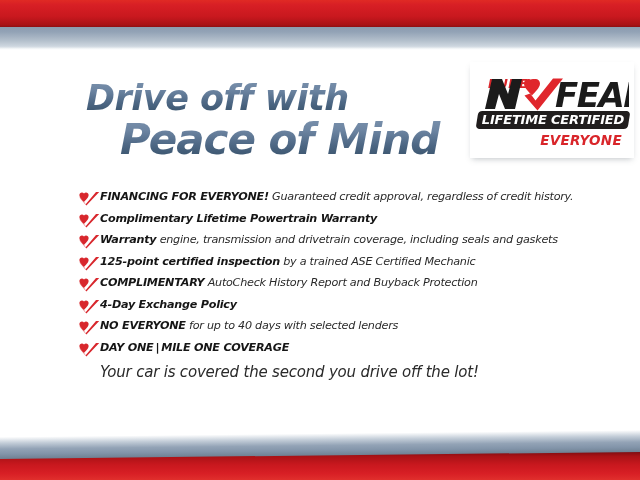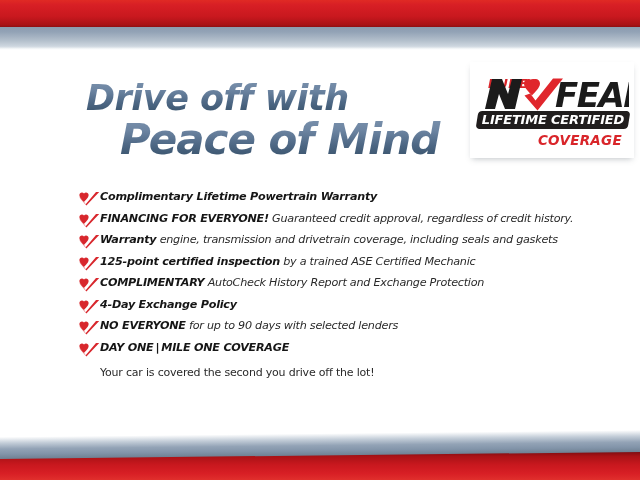--- a/index.html
+++ b/index.html
@@ -222,21 +222,22 @@
     font-style: italic;
     color: #2a2a2a;
     letter-spacing: -0.25px;
   }
   .bullet-text .strong {
     font-weight: 700;
     color: #161616;
   }
   .bullet-sub {
     font-family: "DejaVu Sans", sans-serif;
-    font-size: 11px;
+    font-size: 15px;
+    font-style: italic;
     color: #2a2a2a;
     line-height: 15px;
     letter-spacing: -0.2px;
     margin-left: 22px;
     margin-top: 8px;
   }
   .pipe {
     font-weight: 700;
     color: #161616;
     padding: 0 2px;
@@ -277,52 +278,52 @@
         <g fill="#1b1b1b" font-family="DejaVu Sans, sans-serif" font-style="italic" font-weight="700">
           <text x="78" y="31" font-size="34" letter-spacing="-1.5">FEAR</text>
         </g>
       </svg>
     </div>
 
     <div class="logo-bar">
       <div class="logo-bar-text">LIFETIME CERTIFIED</div>
     </div>
 
-    <div class="logo-vehicles">COVERAGE</div>
+    <div class="logo-vehicles">EVERYONE</div>
   </div>
 
   <div class="bullets">
 
     <div class="bullet-row">
       <span class="bullet-check">
         <svg width="22" height="15" viewBox="0 0 22 15" xmlns="http://www.w3.org/2000/svg">
           <path d="M1.4 4.1 C1.4 1.6 4.3 0.6 6.0 2.4 C7.7 0.6 10.6 1.6 10.6 4.1 C10.6 6.7 7.4 9.3 6.0 11.0 C4.6 9.3 1.4 6.7 1.4 4.1 Z" fill="#d8272d"></path>
           <path d="M4.6 9.3 L7.7 13.3 L18.0 0.9 L21.2 0.9 L8.4 14.6 L1.0 6.0 Z" fill="#d8272d"></path>
         </svg>
       </span>
+      <span class="bullet-text"><span class="strong">FINANCING FOR EVERYONE!</span><span> Guaranteed credit approval, regardless of credit history.</span></span>
+    </div>
+
+    <div class="bullet-row">
+      <span class="bullet-check">
+        <svg width="22" height="15" viewBox="0 0 22 15" xmlns="http://www.w3.org/2000/svg">
+          <path d="M1.4 4.1 C1.4 1.6 4.3 0.6 6.0 2.4 C7.7 0.6 10.6 1.6 10.6 4.1 C10.6 6.7 7.4 9.3 6.0 11.0 C4.6 9.3 1.4 6.7 1.4 4.1 Z" fill="#d8272d"></path>
+          <path d="M4.6 9.3 L7.7 13.3 L18.0 0.9 L21.2 0.9 L8.4 14.6 L1.0 6.0 Z" fill="#d8272d"></path>
+        </svg>
+      </span>
       <span class="bullet-text"><span class="strong">Complimentary Lifetime Powertrain Warranty</span><span></span></span>
     </div>
 
     <div class="bullet-row">
       <span class="bullet-check">
         <svg width="22" height="15" viewBox="0 0 22 15" xmlns="http://www.w3.org/2000/svg">
           <path d="M1.4 4.1 C1.4 1.6 4.3 0.6 6.0 2.4 C7.7 0.6 10.6 1.6 10.6 4.1 C10.6 6.7 7.4 9.3 6.0 11.0 C4.6 9.3 1.4 6.7 1.4 4.1 Z" fill="#d8272d"></path>
           <path d="M4.6 9.3 L7.7 13.3 L18.0 0.9 L21.2 0.9 L8.4 14.6 L1.0 6.0 Z" fill="#d8272d"></path>
         </svg>
       </span>
-      <span class="bullet-text"><span class="strong">FINANCING FOR EVERYONE!</span><span> Guaranteed credit approval, regardless of credit history.</span></span>
-    </div>
-
-    <div class="bullet-row">
-      <span class="bullet-check">
-        <svg width="22" height="15" viewBox="0 0 22 15" xmlns="http://www.w3.org/2000/svg">
-          <path d="M1.4 4.1 C1.4 1.6 4.3 0.6 6.0 2.4 C7.7 0.6 10.6 1.6 10.6 4.1 C10.6 6.7 7.4 9.3 6.0 11.0 C4.6 9.3 1.4 6.7 1.4 4.1 Z" fill="#d8272d"></path>
-          <path d="M4.6 9.3 L7.7 13.3 L18.0 0.9 L21.2 0.9 L8.4 14.6 L1.0 6.0 Z" fill="#d8272d"></path>
-        </svg>
-      </span>
       <span class="bullet-text"><span class="strong">Warranty</span><span> engine, transmission and drivetrain coverage, including seals and gaskets</span></span>
     </div>
 
 
     <div class="bullet-row">
       <span class="bullet-check">
         <svg width="22" height="15" viewBox="0 0 22 15" xmlns="http://www.w3.org/2000/svg">
           <path d="M1.4 4.1 C1.4 1.6 4.3 0.6 6.0 2.4 C7.7 0.6 10.6 1.6 10.6 4.1 C10.6 6.7 7.4 9.3 6.0 11.0 C4.6 9.3 1.4 6.7 1.4 4.1 Z" fill="#d8272d"></path>
           <path d="M4.6 9.3 L7.7 13.3 L18.0 0.9 L21.2 0.9 L8.4 14.6 L1.0 6.0 Z" fill="#d8272d"></path>
         </svg>
@@ -330,41 +331,41 @@
       <span class="bullet-text"><span class="strong">125-point certified inspection</span><span> by a trained ASE Certified Mechanic</span></span>
     </div>
 
     <div class="bullet-row">
       <span class="bullet-check">
         <svg width="22" height="15" viewBox="0 0 22 15" xmlns="http://www.w3.org/2000/svg">
           <path d="M1.4 4.1 C1.4 1.6 4.3 0.6 6.0 2.4 C7.7 0.6 10.6 1.6 10.6 4.1 C10.6 6.7 7.4 9.3 6.0 11.0 C4.6 9.3 1.4 6.7 1.4 4.1 Z" fill="#d8272d"></path>
           <path d="M4.6 9.3 L7.7 13.3 L18.0 0.9 L21.2 0.9 L8.4 14.6 L1.0 6.0 Z" fill="#d8272d"></path>
         </svg>
       </span>
-      <span class="bullet-text"><span class="strong">COMPLIMENTARY</span><span> AutoCheck History Report and Exchange Protection</span></span>
+      <span class="bullet-text"><span class="strong">COMPLIMENTARY</span><span> AutoCheck History Report and Buyback Protection</span></span>
     </div>
 
     <div class="bullet-row">
       <span class="bullet-check">
         <svg width="22" height="15" viewBox="0 0 22 15" xmlns="http://www.w3.org/2000/svg">
           <path d="M1.4 4.1 C1.4 1.6 4.3 0.6 6.0 2.4 C7.7 0.6 10.6 1.6 10.6 4.1 C10.6 6.7 7.4 9.3 6.0 11.0 C4.6 9.3 1.4 6.7 1.4 4.1 Z" fill="#d8272d"></path>
           <path d="M4.6 9.3 L7.7 13.3 L18.0 0.9 L21.2 0.9 L8.4 14.6 L1.0 6.0 Z" fill="#d8272d"></path>
         </svg>
       </span>
       <span class="bullet-text"><span class="strong">4-Day Exchange Policy</span><span></span></span>
     </div>
 
     <div class="bullet-row">
       <span class="bullet-check">
         <svg width="22" height="15" viewBox="0 0 22 15" xmlns="http://www.w3.org/2000/svg">
           <path d="M1.4 4.1 C1.4 1.6 4.3 0.6 6.0 2.4 C7.7 0.6 10.6 1.6 10.6 4.1 C10.6 6.7 7.4 9.3 6.0 11.0 C4.6 9.3 1.4 6.7 1.4 4.1 Z" fill="#d8272d"></path>
           <path d="M4.6 9.3 L7.7 13.3 L18.0 0.9 L21.2 0.9 L8.4 14.6 L1.0 6.0 Z" fill="#d8272d"></path>
         </svg>
       </span>
-      <span class="bullet-text"><span class="strong">NO EVERYONE</span><span> for up to 90 days with selected lenders</span></span>
+      <span class="bullet-text"><span class="strong">NO EVERYONE</span><span> for up to 40 days with selected lenders</span></span>
     </div>
 
     <div class="bullet-row">
       <span class="bullet-check">
         <svg width="22" height="15" viewBox="0 0 22 15" xmlns="http://www.w3.org/2000/svg">
           <path d="M1.4 4.1 C1.4 1.6 4.3 0.6 6.0 2.4 C7.7 0.6 10.6 1.6 10.6 4.1 C10.6 6.7 7.4 9.3 6.0 11.0 C4.6 9.3 1.4 6.7 1.4 4.1 Z" fill="#d8272d"></path>
           <path d="M4.6 9.3 L7.7 13.3 L18.0 0.9 L21.2 0.9 L8.4 14.6 L1.0 6.0 Z" fill="#d8272d"></path>
         </svg>
       </span>
       <span class="bullet-text"><span class="strong">DAY ONE</span><span class="pipe">|</span><span class="strong">MILE ONE COVERAGE</span></span>

